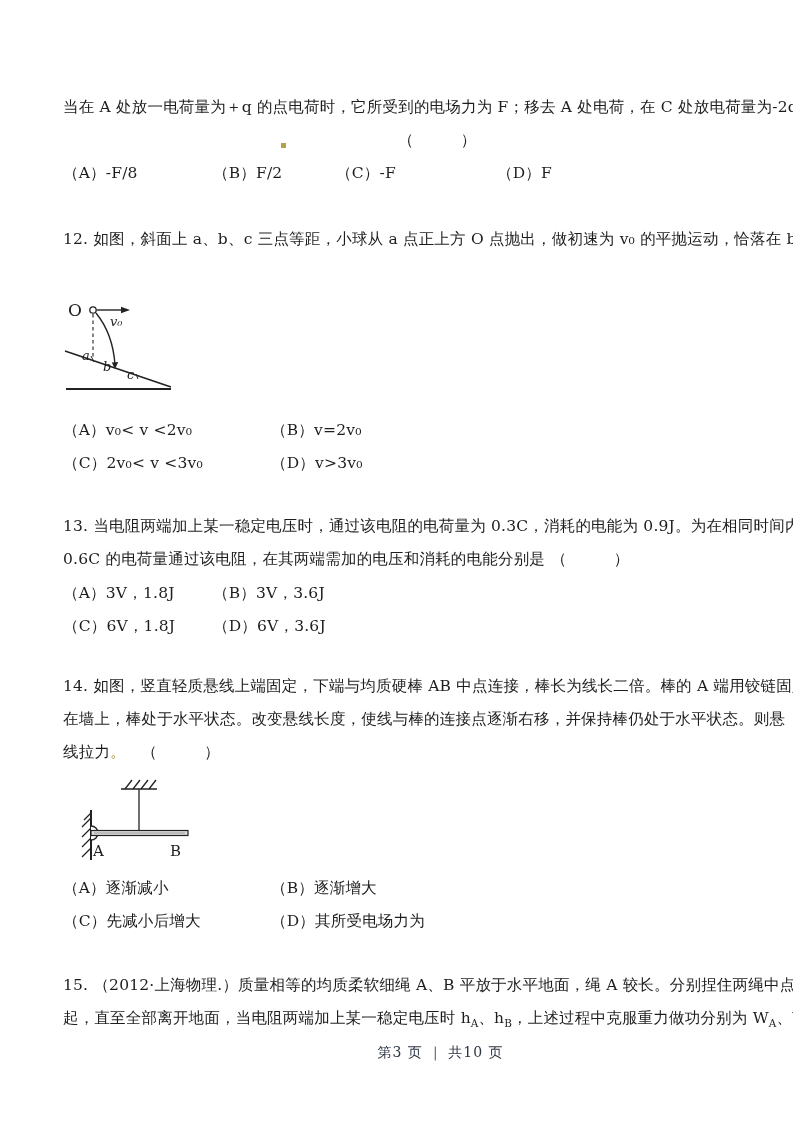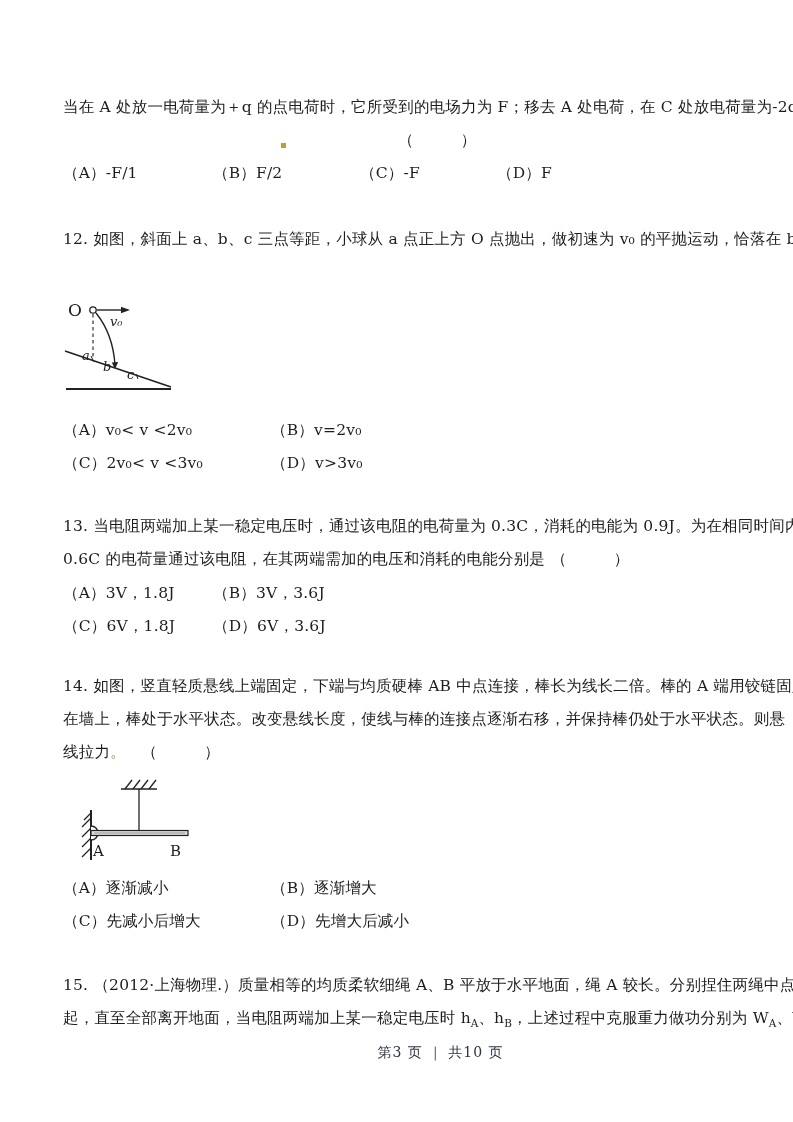--- a/index.html
+++ b/index.html
@@ -23,23 +23,23 @@
   svg text { font-family:"DejaVu Serif","Liberation Serif",serif; fill:#1d1d1d; }
 </style>
 </head>
 <body>
 
 <div class="page">
 
   <div class="line" style="top:97px;left:63px">当在 A 处放一电荷量为＋q 的点电荷时，它所受到的电场力为 F；移去 A 处电荷，在 C 处放电荷量为-2q 的</div>
   <div class="line" style="top:130px;left:398px">（　　　）</div>
   <div class="stray-dot" style="left:281px;top:143px"></div>
-  <span class="opt" style="top:163px;left:63px">（A）-F/1</span>
+  <span class="opt" style="top:163px;left:63px">（A）-F/8</span>
   <span class="opt" style="top:163px;left:213px">（B）F/2</span>
-  <span class="opt" style="top:163px;left:360px">（C）-F</span>
+  <span class="opt" style="top:163px;left:336px">（C）-F</span>
   <span class="opt" style="top:163px;left:497px">（D）F</span>
 
   <div class="line" style="top:229px;left:63px">12. 如图，斜面上 a、b、c 三点等距，小球从 a 点正上方 O 点抛出，做初速为 v₀ 的平抛运动，恰落在 b 点。</div>
 
   <div class="figure" style="left:62px;top:294px;width:130px;height:108px">
     <svg width="130" height="108" viewBox="0 0 130 108">
       <text x="6" y="22" font-size="17">O</text>
       <circle cx="31" cy="16" r="3.2" fill="#fff" stroke="#222" stroke-width="1.3"></circle>
       <line x1="35" y1="16" x2="61" y2="16" stroke="#222" stroke-width="1.4"></line>
       <polygon points="68,16 59,12.7 59,19.3" fill="#222"></polygon>
@@ -93,20 +93,20 @@
       <rect x="28" y="64.5" width="97" height="5" fill="#ddd" stroke="#222" stroke-width="1.2"></rect>
       <line x1="31" y1="67" x2="122" y2="67" stroke="#999" stroke-width="1"></line>
       <text x="30" y="90" font-size="15">A</text>
       <text x="107" y="90" font-size="15">B</text>
     </svg>
   </div>
 
   <span class="opt" style="top:878px;left:63px">（A）逐渐减小</span>
   <span class="opt" style="top:878px;left:271px">（B）逐渐增大</span>
   <span class="opt" style="top:911px;left:63px">（C）先减小后增大</span>
-  <span class="opt" style="top:911px;left:271px">（D）先增大后减小</span>
+  <span class="opt" style="top:911px;left:271px">（D）其所受电场力为</span>
 
   <div class="line" style="top:975px;left:63px">15. （2012·上海物理.）质量相等的均质柔软细绳 A、B 平放于水平地面，绳 A 较长。分别捏住两绳中点缓慢提</div>
   <div class="line" style="top:1008px;left:63px"><span>起，直至全部离开地面，当电阻两端加上某一稳定电压时 h</span><span class="sub">A</span><span>、h</span><span class="sub">B</span><span>，上述过程中克服重力做功分别为 W</span><span class="sub">A</span><span>、W</span><span class="sub">B</span></div>
 
   <div class="footer" style="top:1044px">第3 页 ｜ 共10 页</div>
 
 </div>
 
 </body></html>

